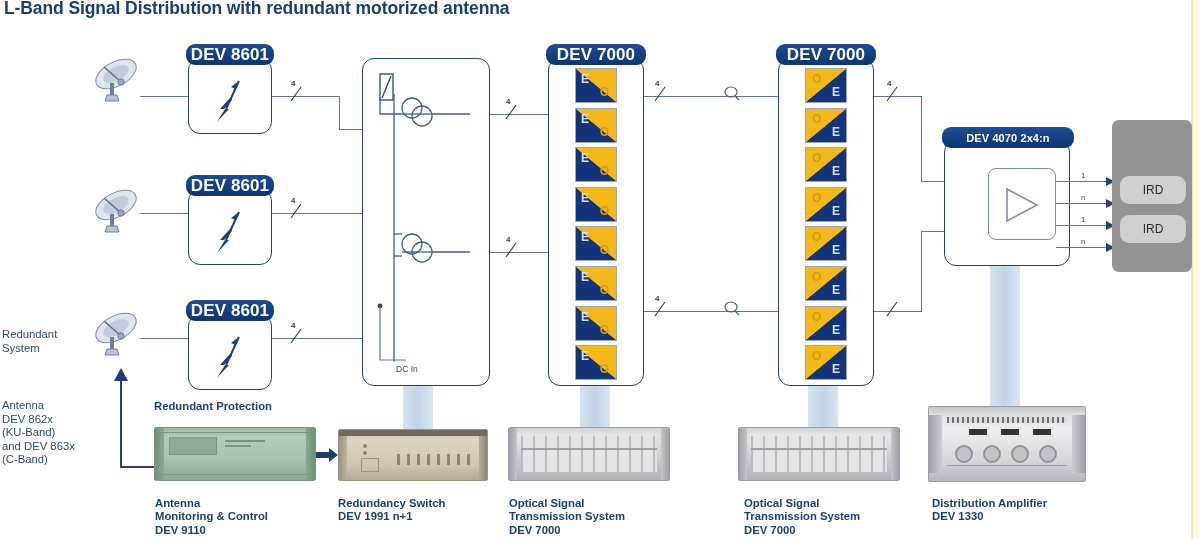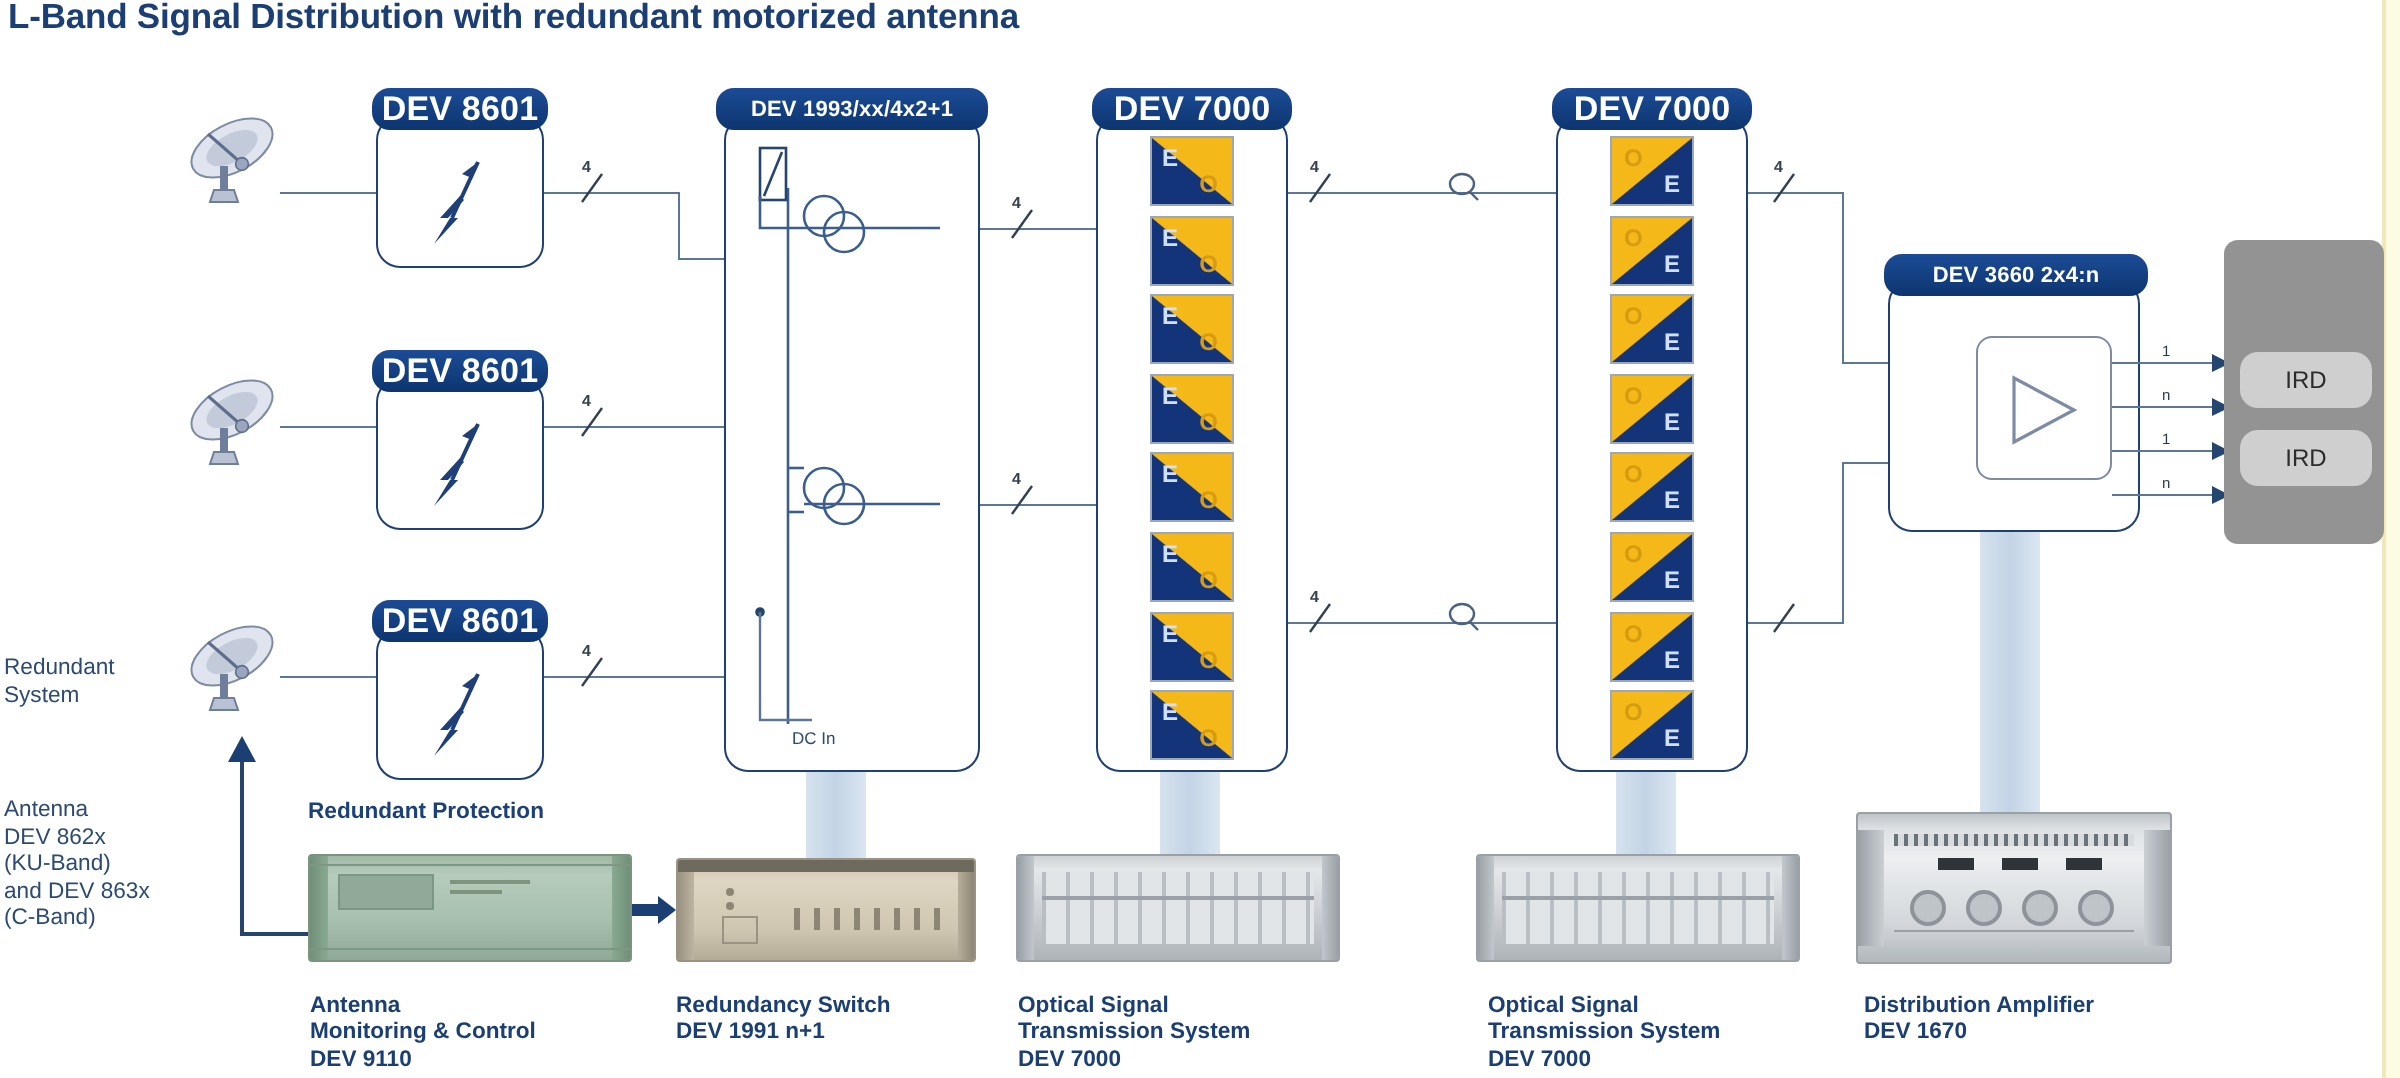--- a/index.html
+++ b/index.html
@@ -165,21 +165,20 @@
   <div class="wire wh" style="left:375px;top:300px;width:12px;"></div>
   <svg class="slashmark" style="left:288px;top:326px;">
     <path d="M3 17 L13 3" stroke="#33404f" stroke-width="1.2"></path>
   </svg>
   <div class="cnt" style="left:291px;top:321px;">4</div>
   <svg style="position:absolute;left:382px;top:295px;" width="10" height="11">
     <path d="M0 1 L8 5.2 L0 9" fill="none" stroke="#24456f" stroke-width="1.2"></path>
   </svg>
 
   <div class="panel" style="left:362px;top:58px;width:128px;height:328px;"></div>
-  <div class="pill" style="left:358px;top:44px;width:136px;height:21px;font-size:11px;">DEV 1993/xx/4x2+1</div>
 
   <svg style="position:absolute;left:366px;top:66px;" width="122" height="318">
 
     <path d="M28 28 L28 296" stroke="#3c5e8c" stroke-width="1.3" fill="none"></path>
 
     <rect x="14" y="8" width="13" height="26" fill="#fff" stroke="#24456f" stroke-width="1.3"></rect>
     <path d="M16 32 L25 10" stroke="#24456f" stroke-width="1.3"></path>
 
     <path d="M14 32 L14 48 L36 48" stroke="#3c5e8c" stroke-width="1.3" fill="none"></path>
     <circle cx="46" cy="42" r="10" fill="none" stroke="#3c5e8c" stroke-width="1.3"></circle>
@@ -337,21 +336,21 @@
   <div class="wire wv" style="left:921px;top:231px;height:81px;"></div>
   <div class="wire wh" style="left:921px;top:231px;width:66px;"></div>
   <svg class="slashmark" style="left:884px;top:299px;">
     <path d="M3 17 L13 3" stroke="#33404f" stroke-width="1.2"></path>
   </svg>
   <svg style="position:absolute;left:982px;top:226px;" width="10" height="11">
     <path d="M0 1 L8 5.2 L0 9" fill="#24456f" stroke="#24456f" stroke-width="1.2"></path>
   </svg>
 
   <div class="panel" style="left:944px;top:140px;width:126px;height:126px;"></div>
-  <div class="pill" style="left:942px;top:127px;width:132px;height:21px;font-size:11px;">DEV 3660  2x4:n</div>
+  <div class="pill" style="left:942px;top:127px;width:132px;height:21px;font-size:11px;">DEV 4070  2x4:n</div>
   <div class="panel" style="left:988px;top:168px;width:68px;height:72px;border-radius:8px;border-width:1.2px;border-color:#7d8ca3;"></div>
   <svg style="position:absolute;left:1004px;top:186px;" width="38" height="38">
     <path d="M3 3 L33 19 L3 35 Z" fill="none" stroke="#7d8ca3" stroke-width="1.6"></path>
   </svg>
 
   <div class="wire wh" style="left:1056px;top:181px;width:60px;"></div>
   <div class="wire wh" style="left:1056px;top:203px;width:60px;"></div>
   <div class="wire wh" style="left:1056px;top:225px;width:60px;"></div>
   <div class="wire wh" style="left:1056px;top:247px;width:60px;"></div>
   <svg style="position:absolute;left:1106px;top:176px;" width="12" height="12">
@@ -461,15 +460,15 @@
 DEV 9110</div>
   <div class="cap" style="left:338px;top:497px;width:180px;">Redundancy Switch
 DEV 1991 n+1</div>
   <div class="cap" style="left:509px;top:497px;width:180px;">Optical Signal
 Transmission System
 DEV 7000</div>
   <div class="cap" style="left:744px;top:497px;width:180px;">Optical Signal
 Transmission System
 DEV 7000</div>
   <div class="cap" style="left:932px;top:497px;width:200px;">Distribution Amplifier
-DEV 1670</div>
+DEV 1330</div>
 
 </div>
 
 </body></html>

